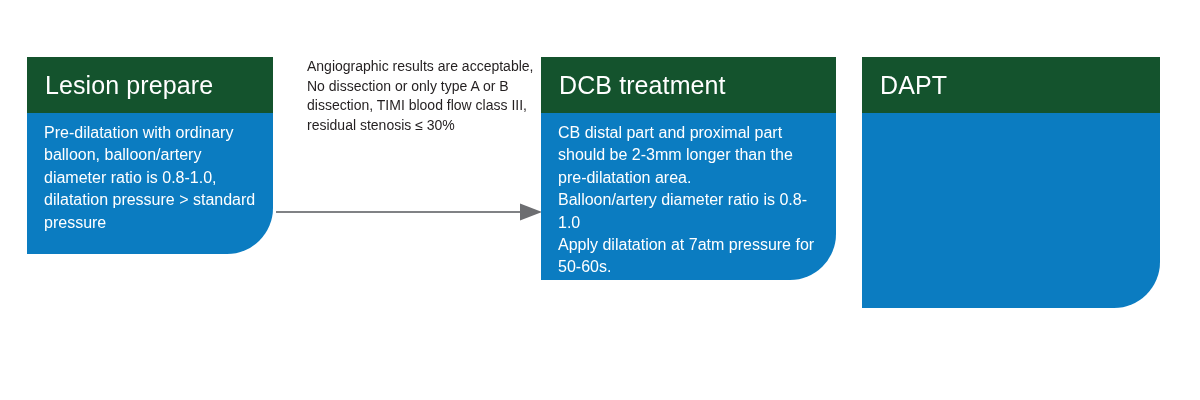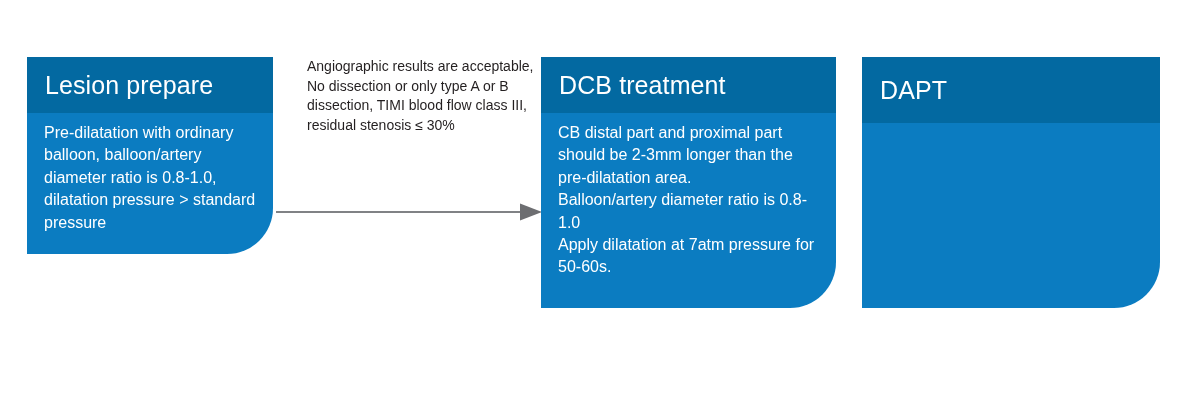--- a/index.html
+++ b/index.html
@@ -21,21 +21,21 @@
 
   
   .flow-box {
     position: absolute;
     box-sizing: border-box;
     border-radius: 0 0 46px 0;
     overflow: hidden;
     background: #0b7cc1;
   }
   .box-header {
-    background: #0369a1;
+    background: #14532d;
     color: #ffffff;
     box-sizing: border-box;
     display: flex;
     align-items: center;
     padding: 8px 18px;
     font-size: 25px;
     font-weight: 400;
     letter-spacing: .1px;
     white-space: nowrap;
   }
@@ -56,32 +56,32 @@
     width: 246px;
     height: 197px;
   }
   #box-lesion-prepare .box-header { height: 56px; }
 
   
   #box-dcb-treatment {
     left: 541px;
     top: 57px;
     width: 295px;
-    height: 251px;
+    height: 223px;
   }
   #box-dcb-treatment .box-header { height: 56px; }
 
   
   #box-dapt {
     left: 862px;
     top: 57px;
     width: 298px;
     height: 251px;
   }
-  #box-dapt .box-header { height: 66px; }
+  #box-dapt .box-header { height: 56px; }
 
   
   #condition-note {
     position: absolute;
     left: 307px;
     top: 57px;
     width: 232px;
     color: #231f20;
     font-size: 14px;
     line-height: 1.40;

